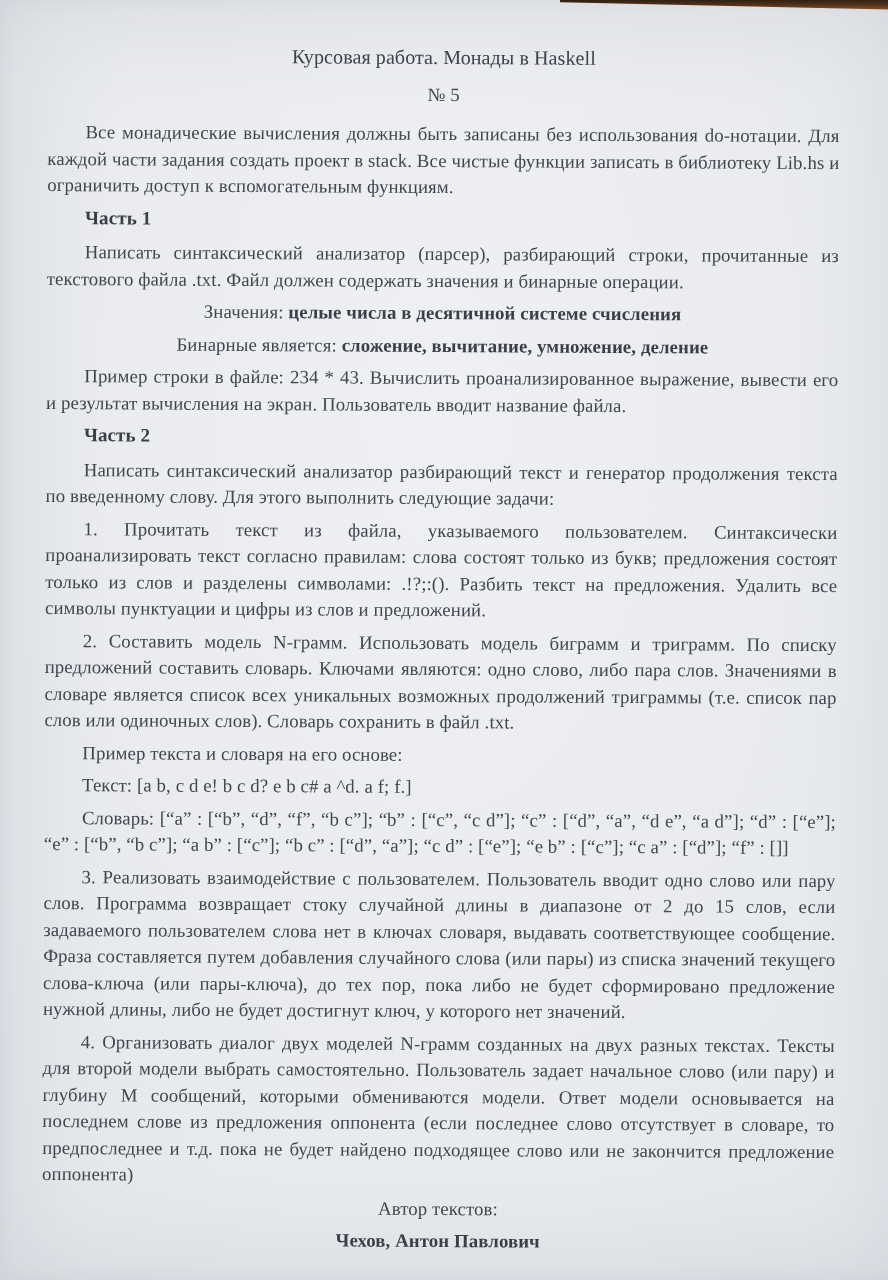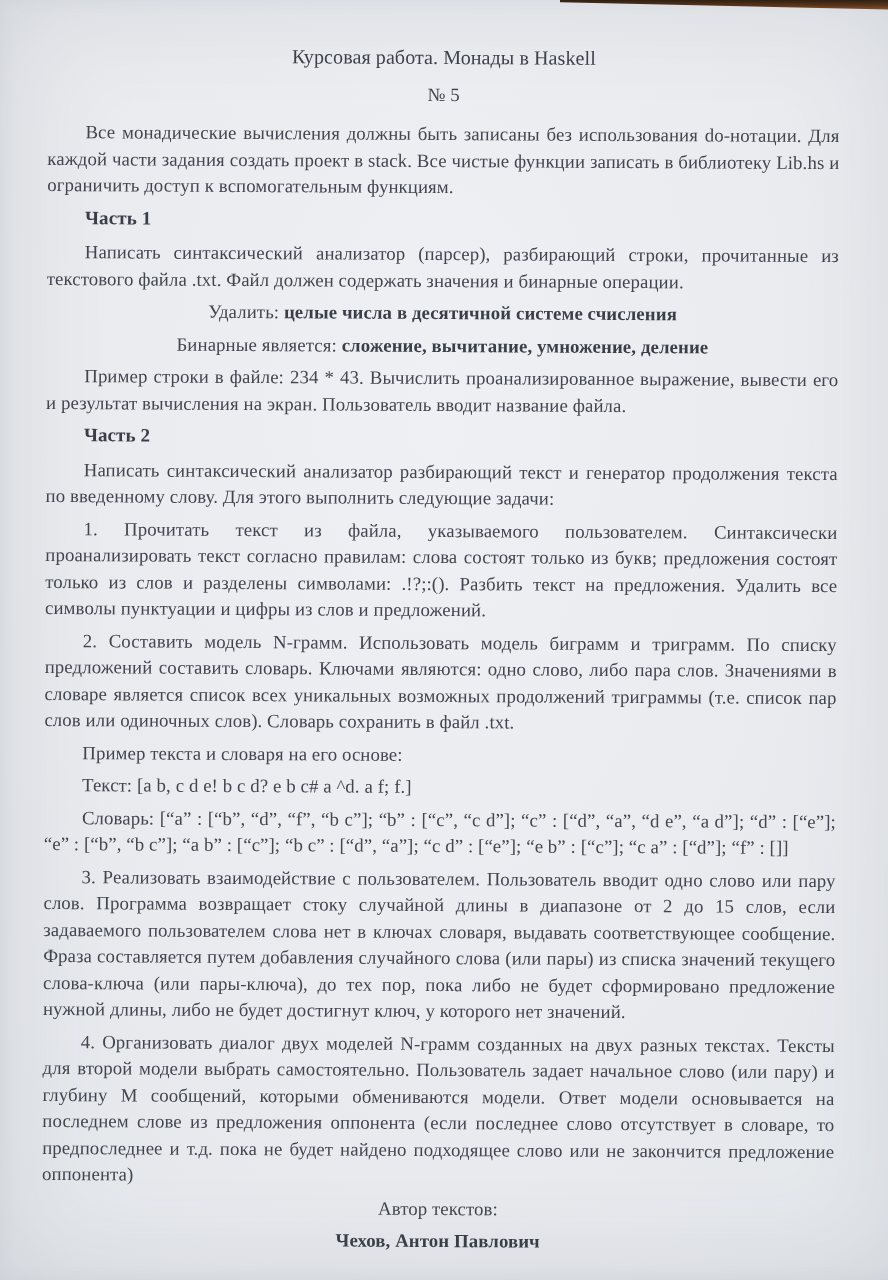--- a/index.html
+++ b/index.html
@@ -57,21 +57,21 @@
 
     <div class="t-title">Курсовая работа. Монады в Haskell</div>
     <div class="t-num">№ 5</div>
 
     <p class="just indent">Все монадические вычисления должны быть записаны без использования do-нотации. Для каждой части задания создать проект в stack. Все чистые функции записать в библиотеку Lib.hs и ограничить доступ к вспомогательным функциям.</p>
 
     <div class="part-heading">Часть 1</div>
 
     <p class="just indent">Написать синтаксический анализатор (парсер), разбирающий строки, прочитанные из текстового файла .txt. Файл должен содержать значения и бинарные операции.</p>
 
-    <p class="center spec-line"><span>Удалить: </span><span class="b">целые числа в десятичной системе счисления</span></p>
+    <p class="center spec-line"><span>Значения: </span><span class="b">целые числа в десятичной системе счисления</span></p>
 
     <p class="center spec-line"><span>Бинарные является: </span><span class="b">сложение, вычитание, умножение, деление</span></p>
 
     <p class="just indent">Пример строки в файле: 234 * 43. Вычислить проанализированное выражение, вывести его и результат вычисления на экран. Пользователь вводит название файла.</p>
 
     <div class="part-heading">Часть 2</div>
 
     <p class="just indent">Написать синтаксический анализатор разбирающий текст и генератор продолжения текста по введенному слову. Для этого выполнить следующие задачи:</p>
 
     <p class="just indent">1.  Прочитать текст из файла, указываемого пользователем. Синтаксически проанализировать текст согласно правилам: слова состоят только из букв; предложения состоят только из слов и разделены символами: .!?;:(). Разбить текст на предложения. Удалить все символы пунктуации и цифры из слов и предложений.</p>

